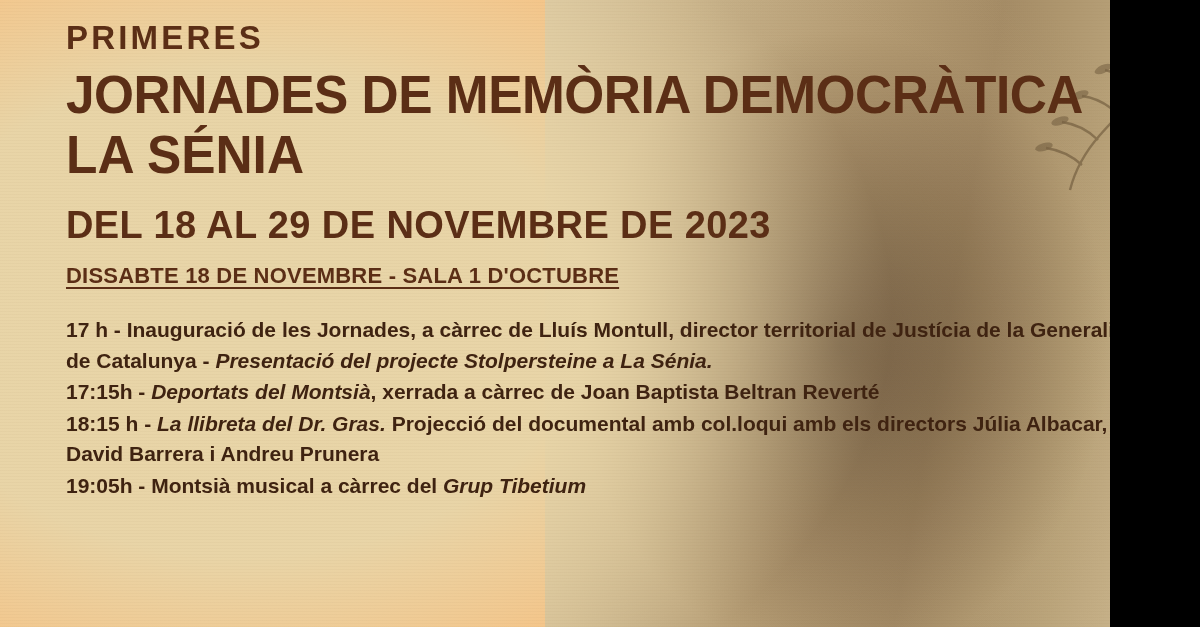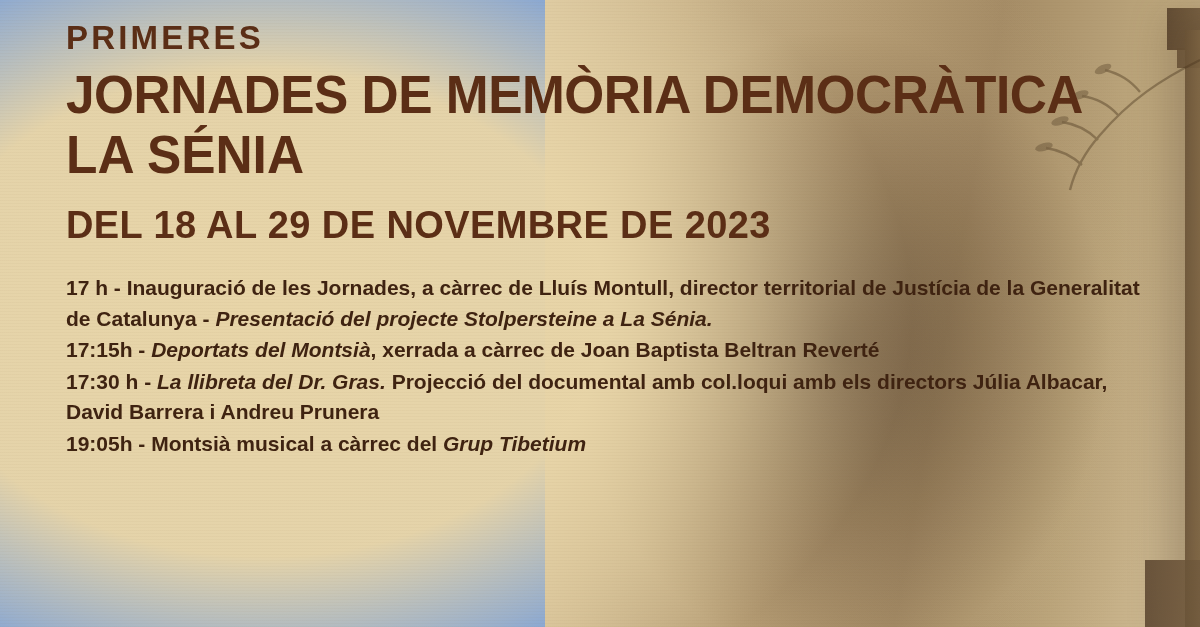--- a/index.html
+++ b/index.html
@@ -2,24 +2,24 @@
 <html><head>
 <meta charset="utf-8">
 <style>
   html, body {
     margin: 0;
     padding: 0;
     background: #000;
   }
   #poster {
     position: relative;
-    width: 1200px;
+    width: 1110px;
     height: 627px;
     overflow: hidden;
-    background: #3b82f6;
+    background: #fdba74;
     font-family: "Liberation Sans", sans-serif;
   }
   
   .bg-photo {
     position: absolute;
     top: 0;
     left: 545px;
     width: 655px;
     height: 627px;
     background:
@@ -193,30 +193,31 @@
   </div>
 
   <div class="vignette"></div>
   <div class="texture"></div>
 
   <div class="content">
     <div class="eyebrow">PRIMERES</div>
     <div class="title">JORNADES DE MEMÒRIA DEMOCRÀTICA</div>
     <div class="title-2">LA SÉNIA</div>
     <div class="dates">DEL 18 AL 29 DE NOVEMBRE DE 2023</div>
+    <div class="session-head">DISSABTE 18 DE NOVEMBRE - SALA 1 D'OCTUBRE</div>
 
     <div class="program">
       <div class="entry">
         <span>17 h - </span><span>Inauguració de les Jornades, a càrrec de Lluís Montull, director territorial de Justícia de la Generalitat de Catalunya - </span><em>Presentació del projecte Stolpersteine a La Sénia.</em><span></span>
       </div>
       <div class="entry">
         <span>17:15h - </span><span></span><em>Deportats del Montsià</em><span>, xerrada a càrrec de Joan Baptista Beltran Reverté</span>
       </div>
       <div class="entry">
-        <span>17:30 h - </span><span></span><em>La llibreta del Dr. Gras.</em><span> Projecció del documental amb col.loqui amb els directors Júlia Albacar, David Barrera i Andreu Prunera</span>
+        <span>18:15 h - </span><span></span><em>La llibreta del Dr. Gras.</em><span> Projecció del documental amb col.loqui amb els directors Júlia Albacar, David Barrera i Andreu Prunera</span>
       </div>
       <div class="entry">
         <span>19:05h - </span><span>Montsià musical a càrrec del </span><em>Grup Tibetium</em><span></span>
       </div>
     </div>
 
   </div>
 
 </div>
 

